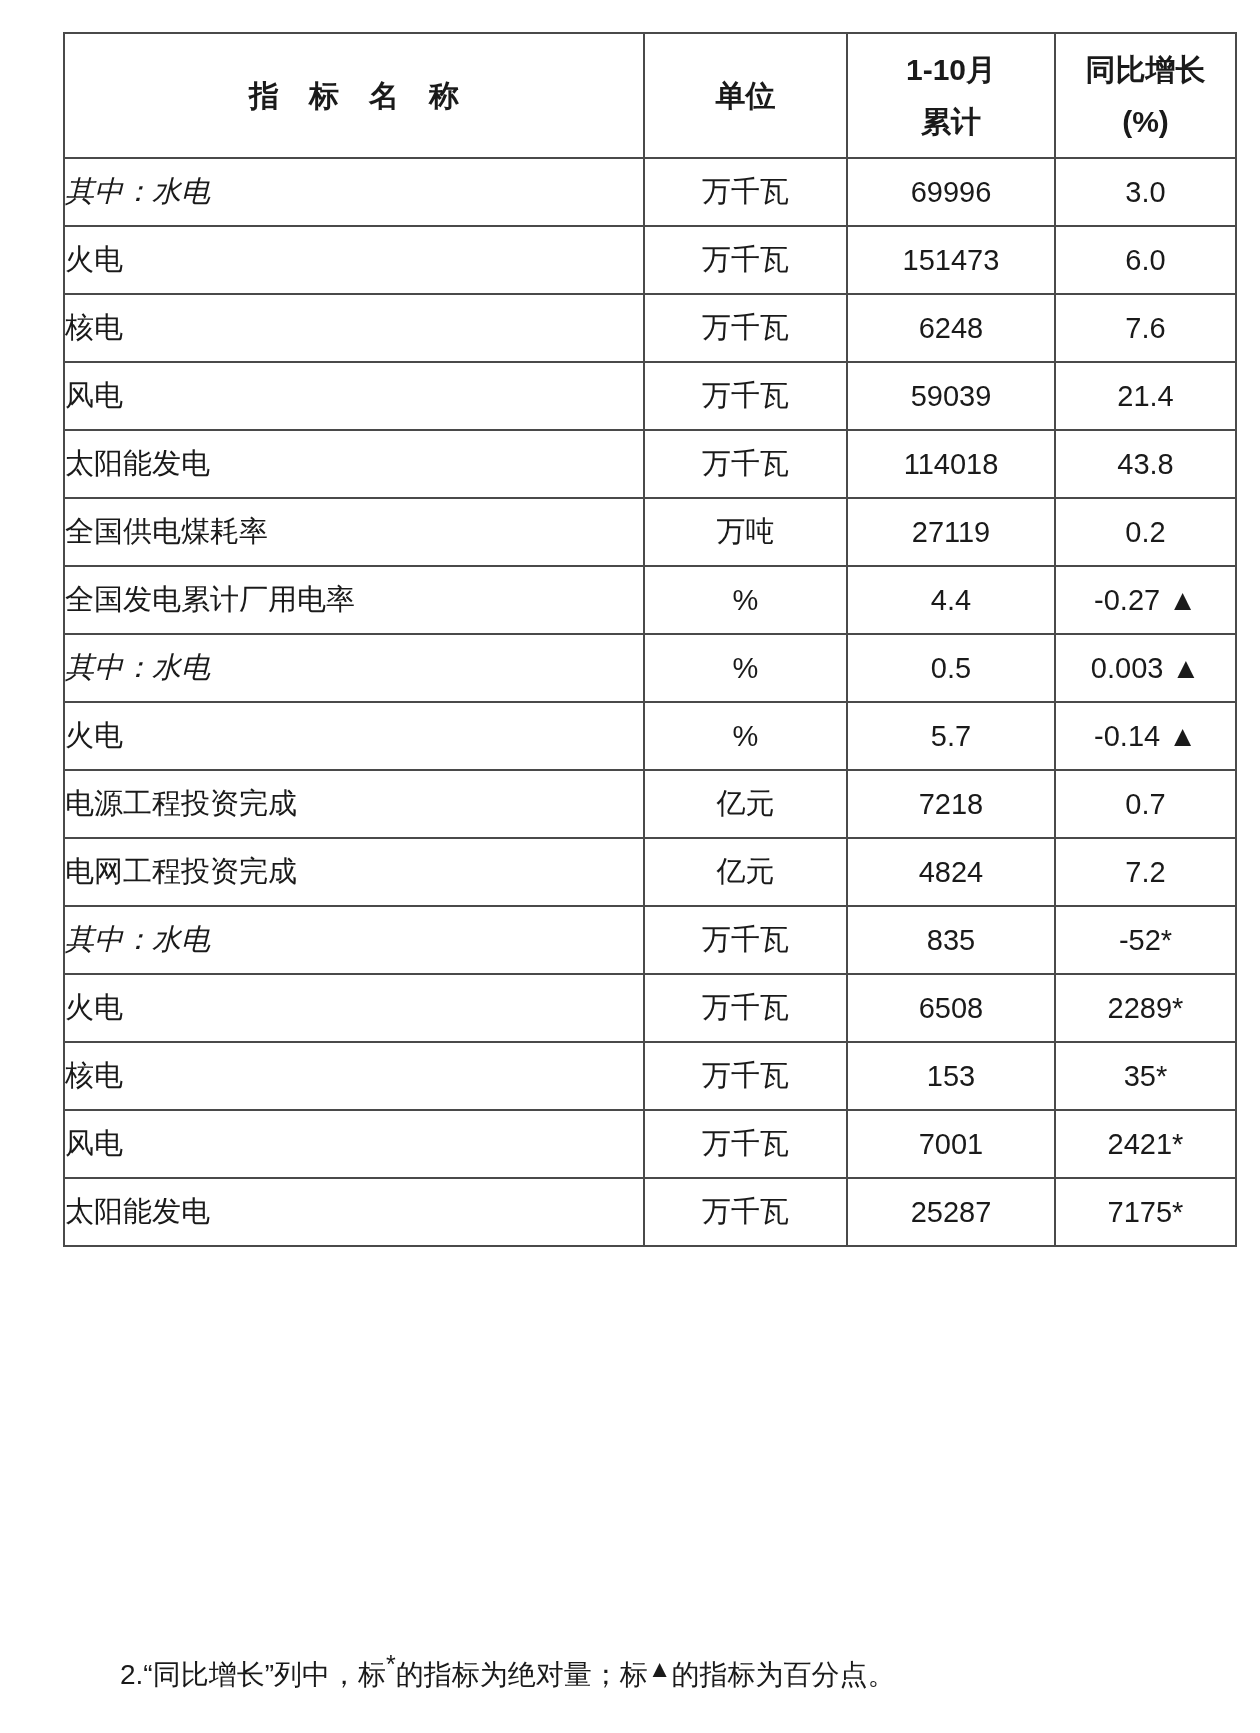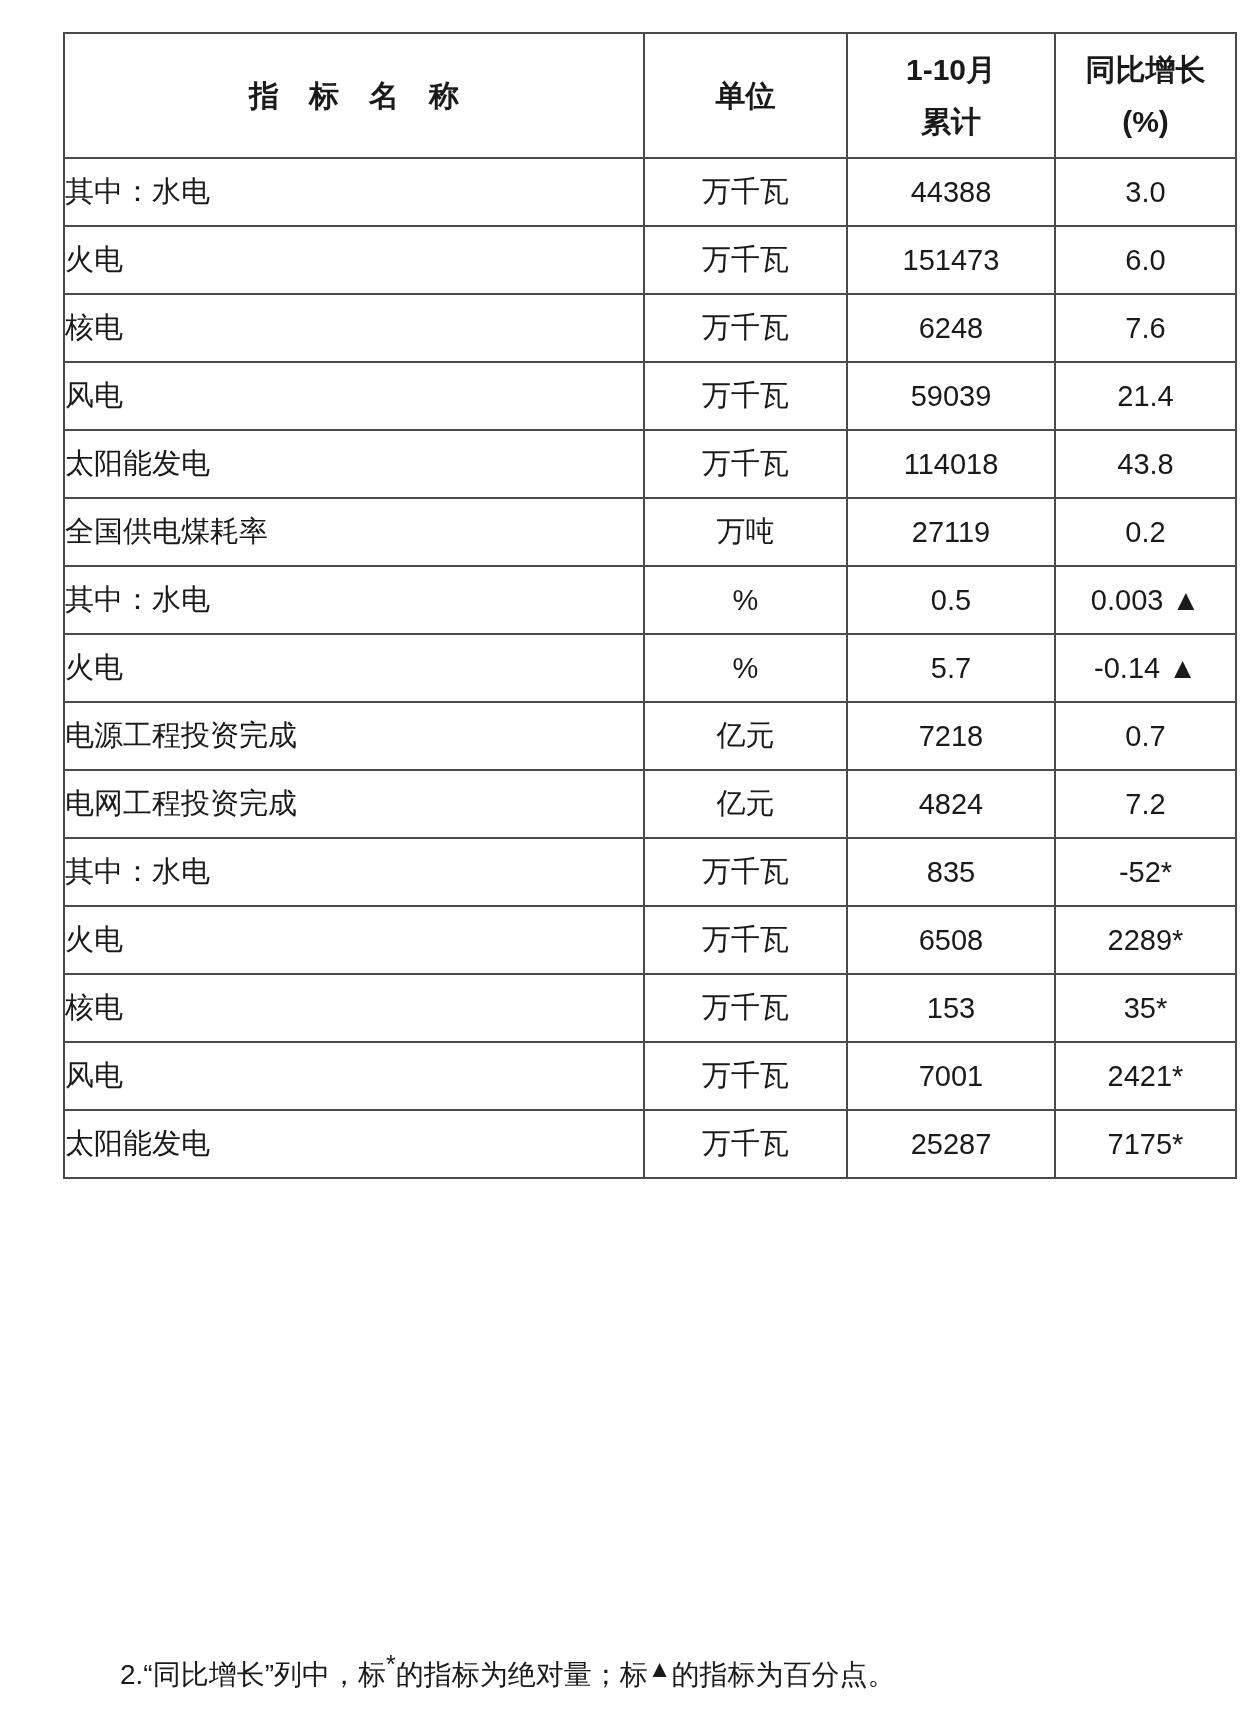--- a/index.html
+++ b/index.html
@@ -43,21 +43,21 @@
   }
   table.stats tbody td {
     height: 66px;
     font-size: 29px;
     font-weight: normal;
     vertical-align: middle;
   }
   td.td-center { text-align: center; }
   td.td-indicator { text-align: left; }
   td.indent-0 { padding-left: 9px; }
-  td.indent-1 { padding-left: 58px; }
+  td.indent-1 { padding-left: 58px; font-style: italic; }
   td.indent-2 { padding-left: 145px; }
   .hdr-two-line div { line-height: 52px; }
   .footnotes {
     position: absolute;
     left: 43px;
     top: 1641px;
     width: 1174px;
     font-size: 28px;
     line-height: 47px;
     color: #1a1a1a;
@@ -96,21 +96,21 @@
         <th class="hdr-two-line">
           <div>同比增长</div>
           <div>(%)</div>
         </th>
       </tr>
     </thead>
     <tbody>
         <tr>
           <td class="td-indicator indent-1">其中：水电</td>
           <td class="td-center">万千瓦</td>
-          <td class="td-center">44388</td>
+          <td class="td-center">69996</td>
           <td class="td-center">3.0</td>
         </tr>
         <tr>
           <td class="td-indicator indent-2">火电</td>
           <td class="td-center">万千瓦</td>
           <td class="td-center">151473</td>
           <td class="td-center">6.0</td>
         </tr>
         <tr>
           <td class="td-indicator indent-2">核电</td>
@@ -128,20 +128,26 @@
           <td class="td-indicator indent-2">太阳能发电</td>
           <td class="td-center">万千瓦</td>
           <td class="td-center">114018</td>
           <td class="td-center">43.8</td>
         </tr>
         <tr>
           <td class="td-indicator indent-0">全国供电煤耗率</td>
           <td class="td-center">万吨</td>
           <td class="td-center">27119</td>
           <td class="td-center">0.2</td>
+        </tr>
+        <tr>
+          <td class="td-indicator indent-0">全国发电累计厂用电率</td>
+          <td class="td-center">%</td>
+          <td class="td-center">4.4</td>
+          <td class="td-center">-0.27 ▲</td>
         </tr>
         <tr>
           <td class="td-indicator indent-1">其中：水电</td>
           <td class="td-center">%</td>
           <td class="td-center">0.5</td>
           <td class="td-center">0.003 ▲</td>
         </tr>
         <tr>
           <td class="td-indicator indent-2">火电</td>
           <td class="td-center">%</td>

